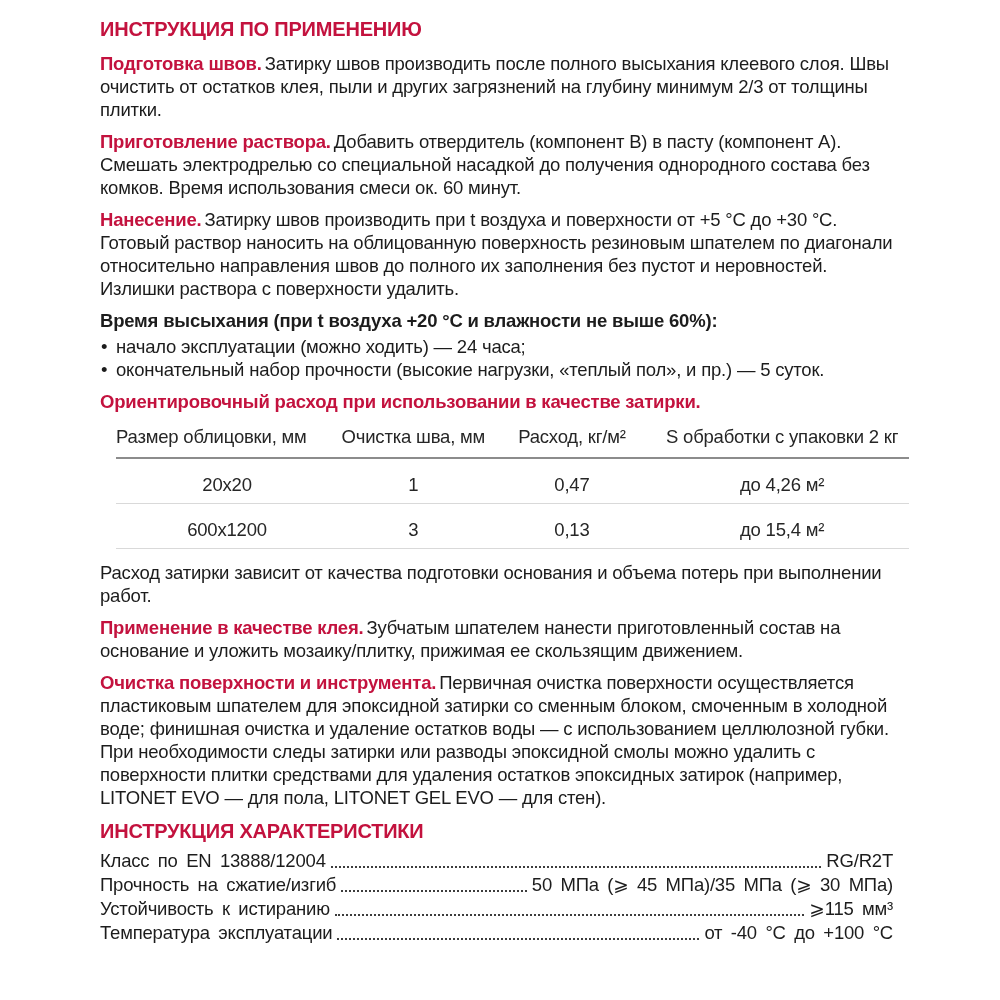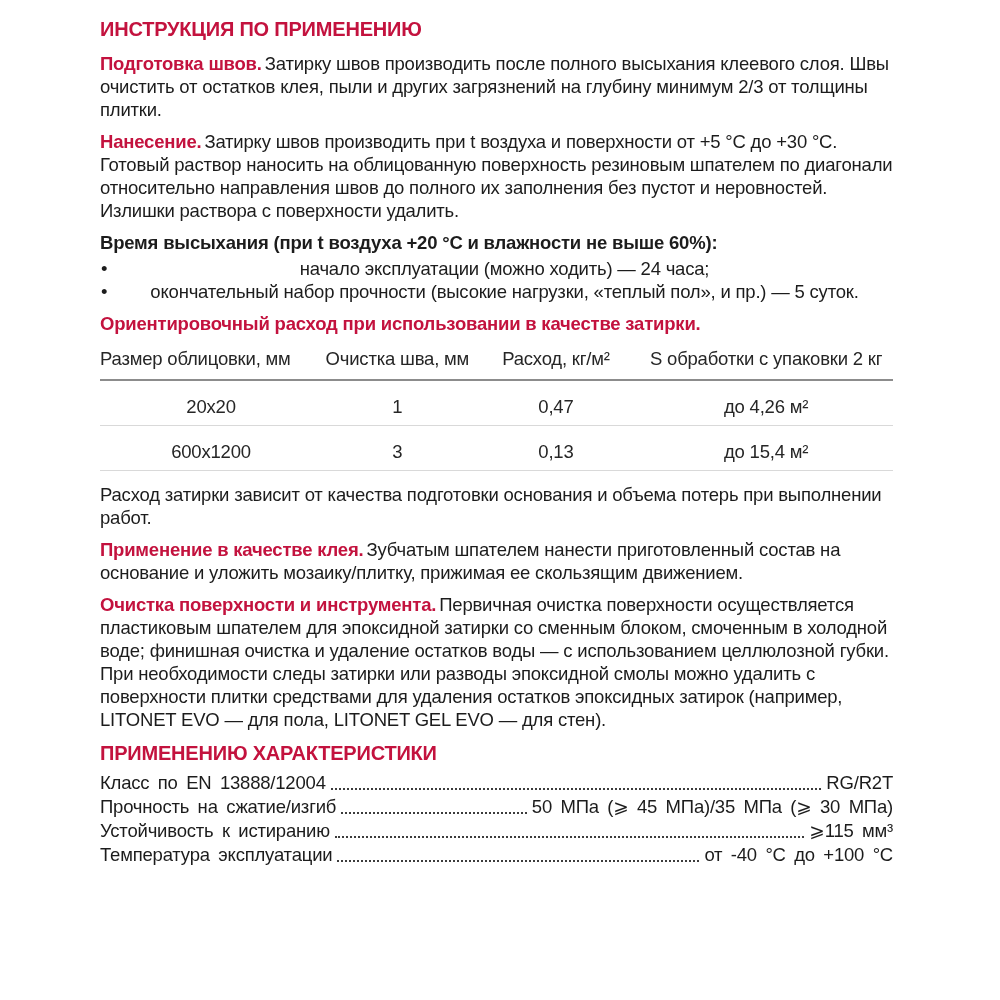--- a/index.html
+++ b/index.html
@@ -33,36 +33,36 @@
   .lead {
     color: var(--accent);
     font-weight: 700;
     padding-right: 3px;
   }
   .drying-heading {
     font-weight: 700;
     margin: 0 0 3px;
   }
   .bullets { list-style: none; margin: 0 0 9px; padding: 0; }
-  .bullets li { padding-left: 16px; position: relative; text-align: center; }
+  .bullets li { padding-left: 16px; position: relative; }
   .bullets li::before {
     content: "\2022";
     position: absolute;
     left: 1px;
     top: 0;
   }
   .consumption-heading {
     color: var(--accent);
     font-weight: 700;
     margin: 0 0 5px;
   }
   table.consumption {
     width: 100%;
     border-collapse: collapse;
-    margin: 2px 0 12px;
+    margin: 2px 16px 12px;
     letter-spacing: -0.2px;
     color: #262626;
   }
   table.consumption th {
     font-weight: 400;
     text-align: center;
     padding: 7px 0 9px;
     border-bottom: 2px solid var(--header-line);
   }
   table.consumption th:first-child { text-align: left; }
@@ -102,20 +102,21 @@
 </style>
 </head>
 <body>
 
 <div class="page">
 
   <h1 class="page-title">ИНСТРУКЦИЯ ПО ПРИМЕНЕНИЮ</h1>
 
   <p class="para"><span class="lead">Подготовка швов.</span><span>Затирку швов производить после полного высыхания клеевого слоя. Швы очистить от остатков клея, пыли и других загрязнений на глубину минимум 2/3 от толщины плитки.</span></p>
 
+  <p class="para"><span class="lead">Приготовление раствора.</span><span>Добавить отвердитель (компонент B) в пасту (компонент A). Смешать электродрелью со специальной насадкой до получения однородного состава без комков. Время использования смеси ок. 60 минут.</span></p>
 
   <p class="para"><span class="lead">Нанесение.</span><span>Затирку швов производить при t воздуха и поверхности от +5 °C до +30 °C. Готовый раствор наносить на облицованную поверхность резиновым шпателем по диагонали относительно направления швов до полного их заполнения без пустот и неровностей. Излишки раствора с поверхности удалить.</span></p>
 
   <div class="drying-heading">Время высыхания (при t воздуха +20 °C и влажности не выше 60%):</div>
   <ul class="bullets">
     <li>начало эксплуатации (можно ходить) — 24 часа;</li>
     <li>окончательный набор прочности (высокие нагрузки, «теплый пол», и пр.) — 5 суток.</li>
   </ul>
 
   <div class="consumption-heading">Ориентировочный расход при использовании в качестве затирки.</div>
@@ -144,21 +145,21 @@
       </tr>
     </tbody>
   </table>
 
   <p class="para">Расход затирки зависит от качества подготовки основания и объема потерь при выполнении работ.</p>
 
   <p class="para"><span class="lead">Применение в качестве клея.</span><span>Зубчатым шпателем нанести приготовленный состав на основание и уложить мозаику/плитку, прижимая ее скользящим движением.</span></p>
 
   <p class="para"><span class="lead">Очистка поверхности и инструмента.</span><span>Первичная очистка поверхности осуществляется пластиковым шпателем для эпоксидной затирки со сменным блоком, смоченным в холодной воде; финишная очистка и удаление остатков воды — с использованием целлюлозной губки. При необходимости следы затирки или разводы эпоксидной смолы можно удалить с поверхности плитки средствами для удаления остатков эпоксидных затирок (например, LITONET EVO — для пола, LITONET GEL EVO — для стен).</span></p>
 
-  <h2 class="tech-heading">ПРИМЕНЕНИЮ ХАРАКТЕРИСТИКИ</h2>
+  <h2 class="tech-heading">ИНСТРУКЦИЯ ХАРАКТЕРИСТИКИ</h2>
 
   <div class="spec-list">
     <div class="spec-row">
       <span class="spec-label">Класс по EN 13888/12004</span>
       <span class="spec-leader"></span>
       <span class="spec-value">RG/R2T</span>
     </div>
     <div class="spec-row">
       <span class="spec-label">Прочность на сжатие/изгиб</span>
       <span class="spec-leader"></span>

